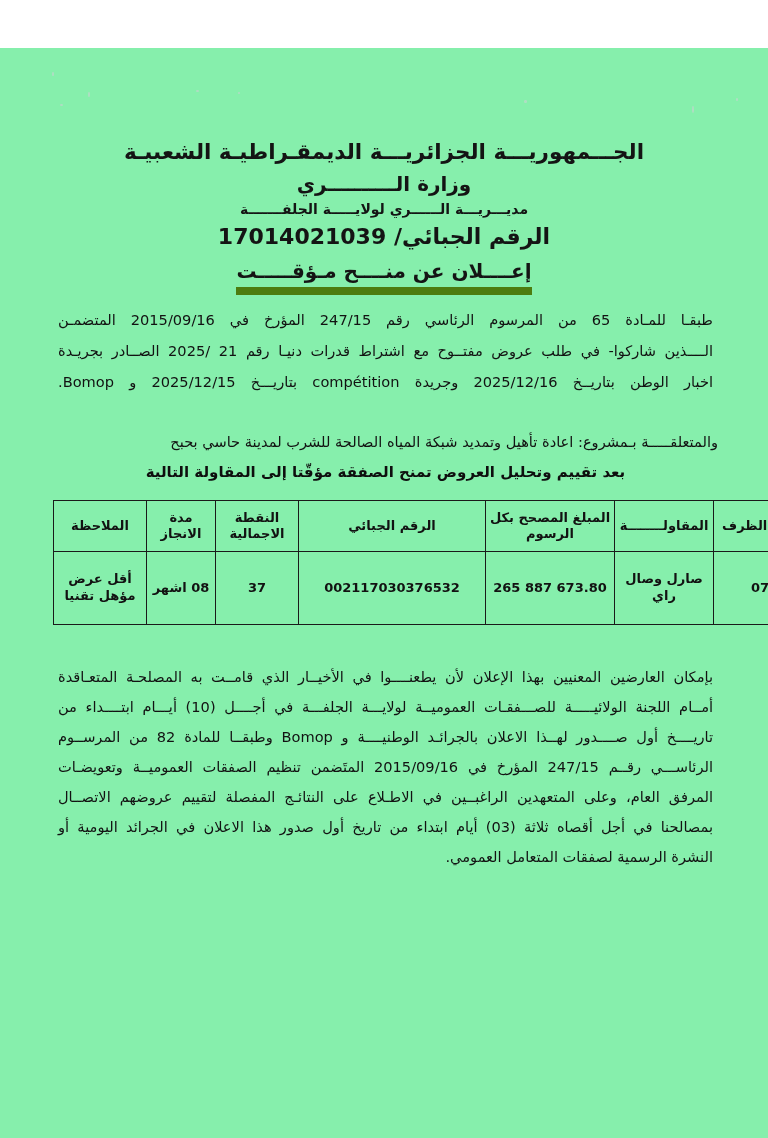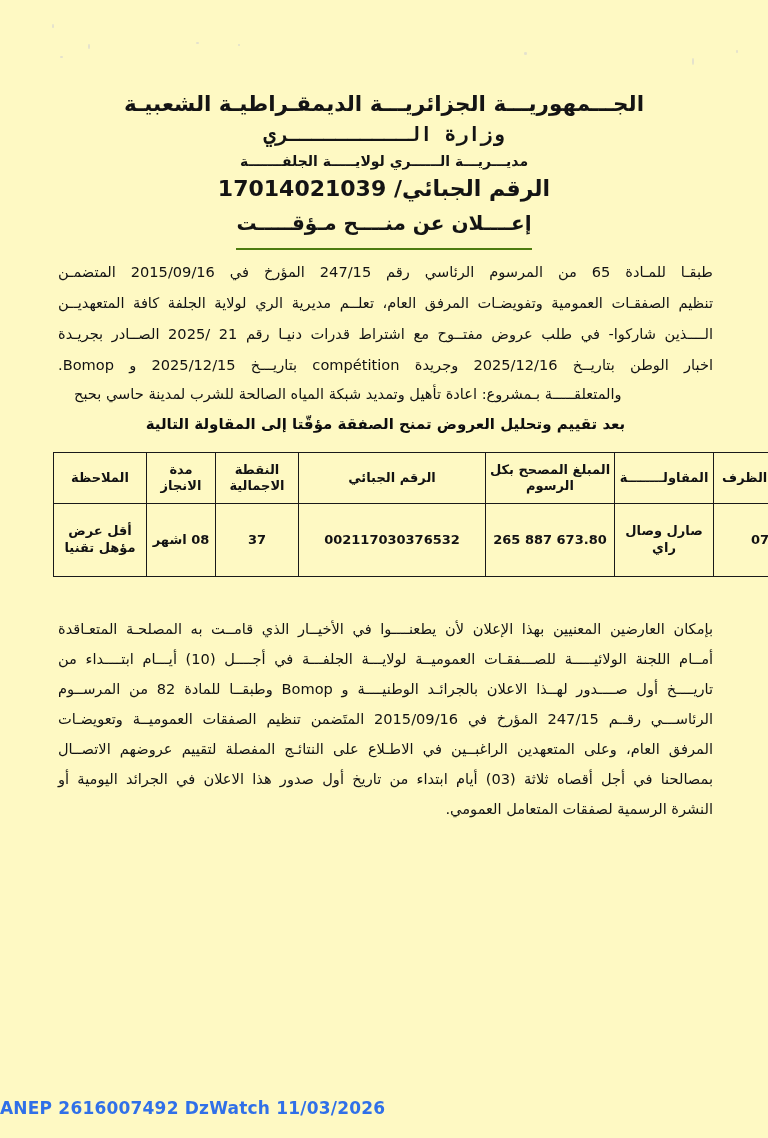--- a/index.html
+++ b/index.html
@@ -13,21 +13,22 @@
     height: 1138px;
     position: relative;
     font-family: "DejaVu Sans", "Liberation Sans", sans-serif;
     color: #111111;
     overflow: hidden;
   }
 
   .page {
     position: absolute;
     inset: 0;
-    background: #fef9c3;
+    background: #86efac;
+    margin-top: 48px;
   }
 
   
   .speck {
     position: absolute;
     background: #cfcfd6;
     opacity: .55;
     border-radius: 40%;
   }
 
@@ -40,58 +41,58 @@
     text-align: center;
     direction: rtl;
   }
   .header .line {
     font-weight: bold;
     color: #141414;
     letter-spacing: .5px;
     line-height: 1.52;
   }
   .h-country { font-size: 21.5px; }
-  .h-ministry { font-size: 20px; font-family: Liberation Mono, monospace; }
+  .h-ministry { font-size: 20px; }
   .h-direction { font-size: 14px; }
   .h-tax {
     font-size: 22px;
     direction: rtl;
     unicode-bidi: isolate;
   }
   .h-title {
     font-size: 20px;
     margin-top: 2px;
     display: inline-block;
-    border-bottom: 2px solid #4d7c0f;
-    padding-bottom: 10px;
+    border-bottom: 8px solid #4d7c0f;
+    padding-bottom: 1px;
     letter-spacing: 2px;
   }
 
   
   .body-block {
     position: absolute;
     left: 58px;
     width: 655px;
     direction: rtl;
     text-align: justify;
     text-align-last: justify;
     font-size: 14.6px;
     line-height: 31px;
     color: #121212;
   }
   #intro-paragraph { top: 256px; }
   .body-block .ln { display: block; }
 
   .line-project {
     position: absolute;
-    left: 74px;
+    left: 63px;
     width: 655px;
     top: 380px;
     direction: rtl;
-    text-align: left;
+    text-align: right;
     font-size: 14.6px;
     line-height: 28px;
     color: #121212;
   }
   .line-award {
     position: absolute;
     left: 58px;
     width: 655px;
     top: 410px;
     direction: rtl;
@@ -186,21 +187,20 @@
     <div class="line h-ministry">وزارة الــــــــــري</div>
     <div class="line h-direction">مديـــريـــة الــــــري لولايـــــة الجلفـــــــة</div>
     <div class="line h-tax">الرقم الجبائي/ 17014021039</div>
     <div>
       <span class="line h-title">إعــــلان عن منــــح مـؤقـــــت</span>
     </div>
   </div>
 
   <div class="body-block" id="intro-paragraph">
     <span class="ln">طبقـا للمـادة 65 من المرسوم الرئاسي رقم 247/15 المؤرخ في 2015/09/16 المتضمـن</span>
-    <span class="ln">تنظيم الصفقـات العمومية وتفويضـات المرفق العام، تعلــم مديرية الري لولاية الجلفة كافة المتعهديــن</span>
     <span class="ln">الــــذين شاركوا- في طلب عروض مفتــوح مع اشتراط قدرات دنيـا رقم 21 /2025 الصــادر بجريـدة</span>
     <span class="ln">اخبار الوطن بتاريــخ 2025/12/16 وجريدة compétition بتاريـــخ 2025/12/15 و Bomop.</span>
   </div>
 
   <div class="line-project">والمتعلقـــــة بـمشروع: اعادة تأهيل وتمديد شبكة المياه الصالحة للشرب لمدينة حاسي بحبح</div>
 
   <div class="line-award">بعد تقييم وتحليل العروض تمنح الصفقة مؤقّتا إلى المقاولة التالية</div>
 
   <table class="award-table">
     <thead>

